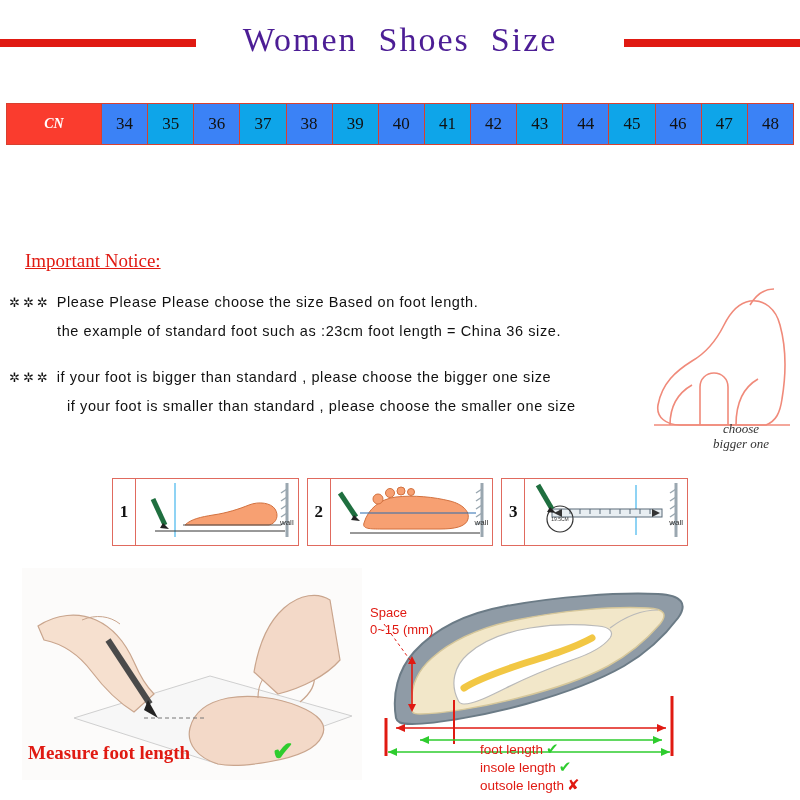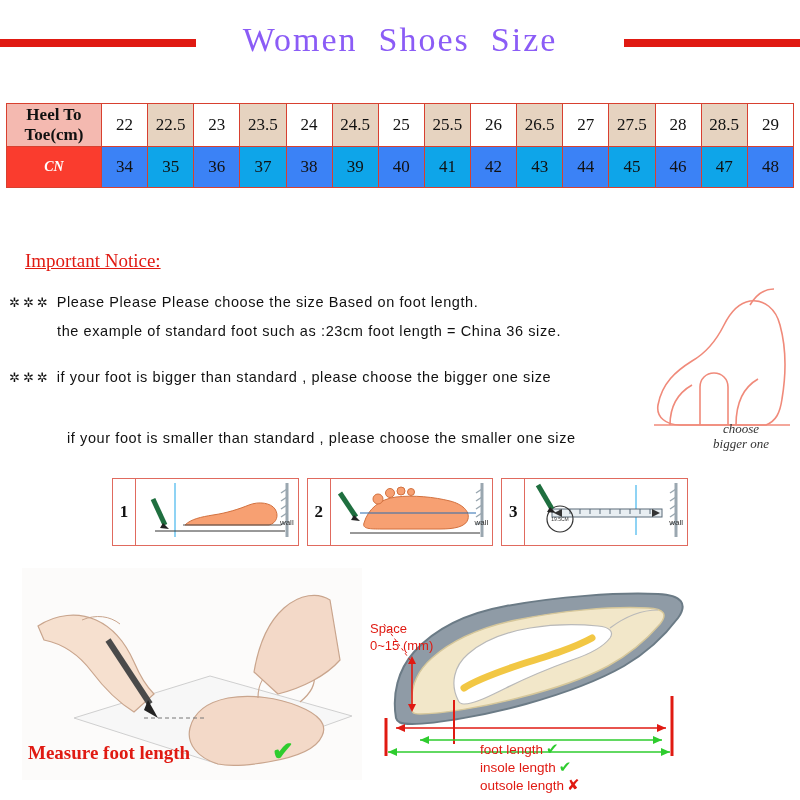--- a/index.html
+++ b/index.html
@@ -17,21 +17,21 @@
     position:absolute;left:0;top:18px;width:800px;height:44px;
     display:flex;align-items:center;justify-content:center;
   }
   .title-rule{
     position:absolute;top:21px;height:8px;background:#e01a12;
   }
   .title-rule.left{left:0;width:196px;}
   .title-rule.right{right:0;width:176px;}
   .title-text{
     position:relative;z-index:2;
-    color:#8b5cf6;
+    color:#4c1d95;
     font-size:34px;
     letter-spacing:2px;
     font-family:"Liberation Serif", serif;
     background:#fff;
     padding:0 10px;
     white-space:pre;
   }
 
   
   .size-table{
@@ -70,21 +70,21 @@
   .notice-block{
     position:absolute;left:9px;top:288px;width:700px;
     font-size:14.5px;line-height:28px;
     font-family:Liberation Sans, sans-serif;
     letter-spacing:.6px;
     color:#111;
   }
   .notice-p{position:relative;margin-bottom:18px;}
   .stars{font-size:13px;letter-spacing:3px;margin-right:6px;}
   .indent{display:block;padding-left:48px;}
-  .indent2{display:block;padding-left:58px;margin-top:32px;}
+  .indent2{display:block;padding-left:58px;}
 
   
   .foot-sketch{position:absolute;left:640px;top:275px;width:160px;height:180px;}
   .sketch-cap{
     position:absolute;left:686px;top:421px;width:110px;
     text-align:center;font-size:13px;font-style:italic;
     font-family:"Liberation Serif", serif;color:#333;line-height:15px;
   }
 
   
@@ -113,21 +113,21 @@
     font-size:19px;color:#e01a12;font-weight:bold;
     font-family:"Liberation Serif", serif;
     text-align:right;
   }
   .photo-check{position:absolute;left:272px;top:736px;font-size:26px;color:#2ecc2e;font-weight:bold;}
 
   
   .diagram{position:absolute;left:366px;top:568px;width:420px;height:222px;overflow:hidden;}
   .dg-space{
     position:absolute;left:370px;top:604px;font-size:13px;color:#e01a12;
-    line-height:17px;font-family:"Liberation Sans",sans-serif;margin-top:16px;
+    line-height:17px;font-family:"Liberation Sans",sans-serif;
   }
   .dg-legend{
     position:absolute;left:480px;top:740px;font-size:13.5px;
     font-weight:normal;color:#e01a12;line-height:17px;
     font-family:"Liberation Sans",sans-serif;
   }
   .dg-legend span.mark{font-size:15px;margin-left:3px;}
   .ok{color:#2ecc2e;}
   .no{color:#e01a12;}
 </style>
@@ -135,38 +135,20 @@
 <body>
 
 <div class="title-band">
   <div class="title-rule left"></div>
   <div class="title-rule right"></div>
   <div class="title-text">Women  Shoes  Size</div>
 </div>
 
 <table class="size-table">
   <tbody>
-      <tr class="r1">
-    <td class="row-label">Heel To Toe(cm)</td>
-    <td class="d-b">22</td>
-    <td class="d-a">22.5</td>
-    <td class="d-b">23</td>
-    <td class="d-a">23.5</td>
-    <td class="d-b">24</td>
-    <td class="d-a">24.5</td>
-    <td class="d-b">25</td>
-    <td class="d-a">25.5</td>
-    <td class="d-b">26</td>
-    <td class="d-a">26.5</td>
-    <td class="d-b">27</td>
-    <td class="d-a">27.5</td>
-    <td class="d-b">28</td>
-    <td class="d-a">28.5</td>
-    <td class="d-b">29</td>
-  </tr>
   <tr class="r2">
     <td class="row-label">CN</td>
     <td class="d-b">34</td>
     <td class="d-a">35</td>
     <td class="d-b">36</td>
     <td class="d-a">37</td>
     <td class="d-b">38</td>
     <td class="d-a">39</td>
     <td class="d-b">40</td>
     <td class="d-a">41</td>

